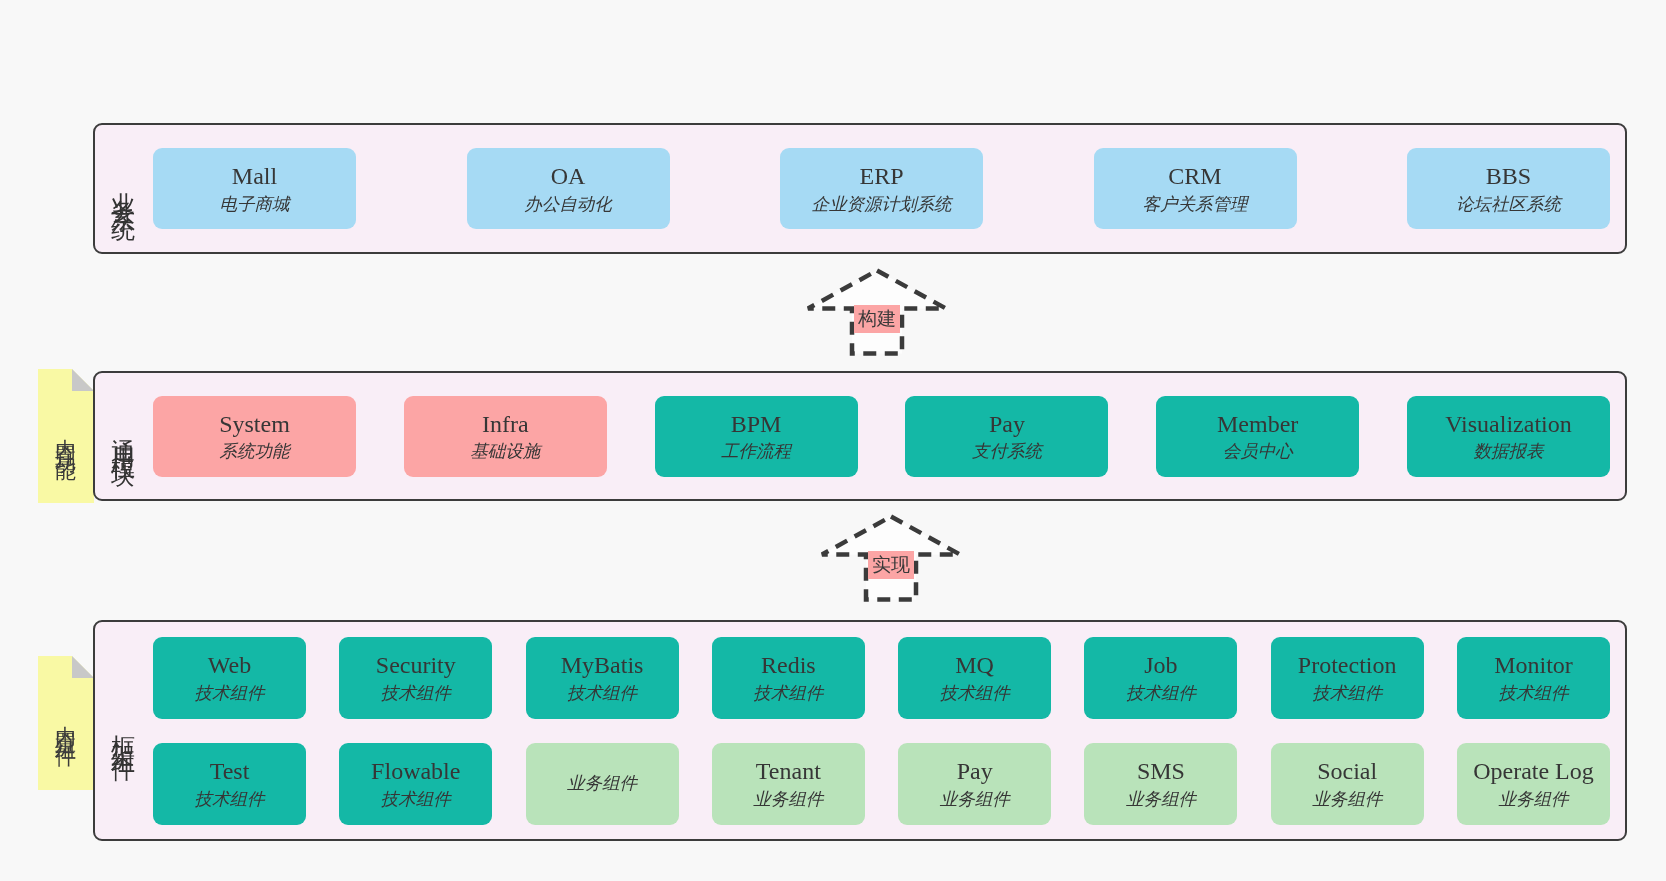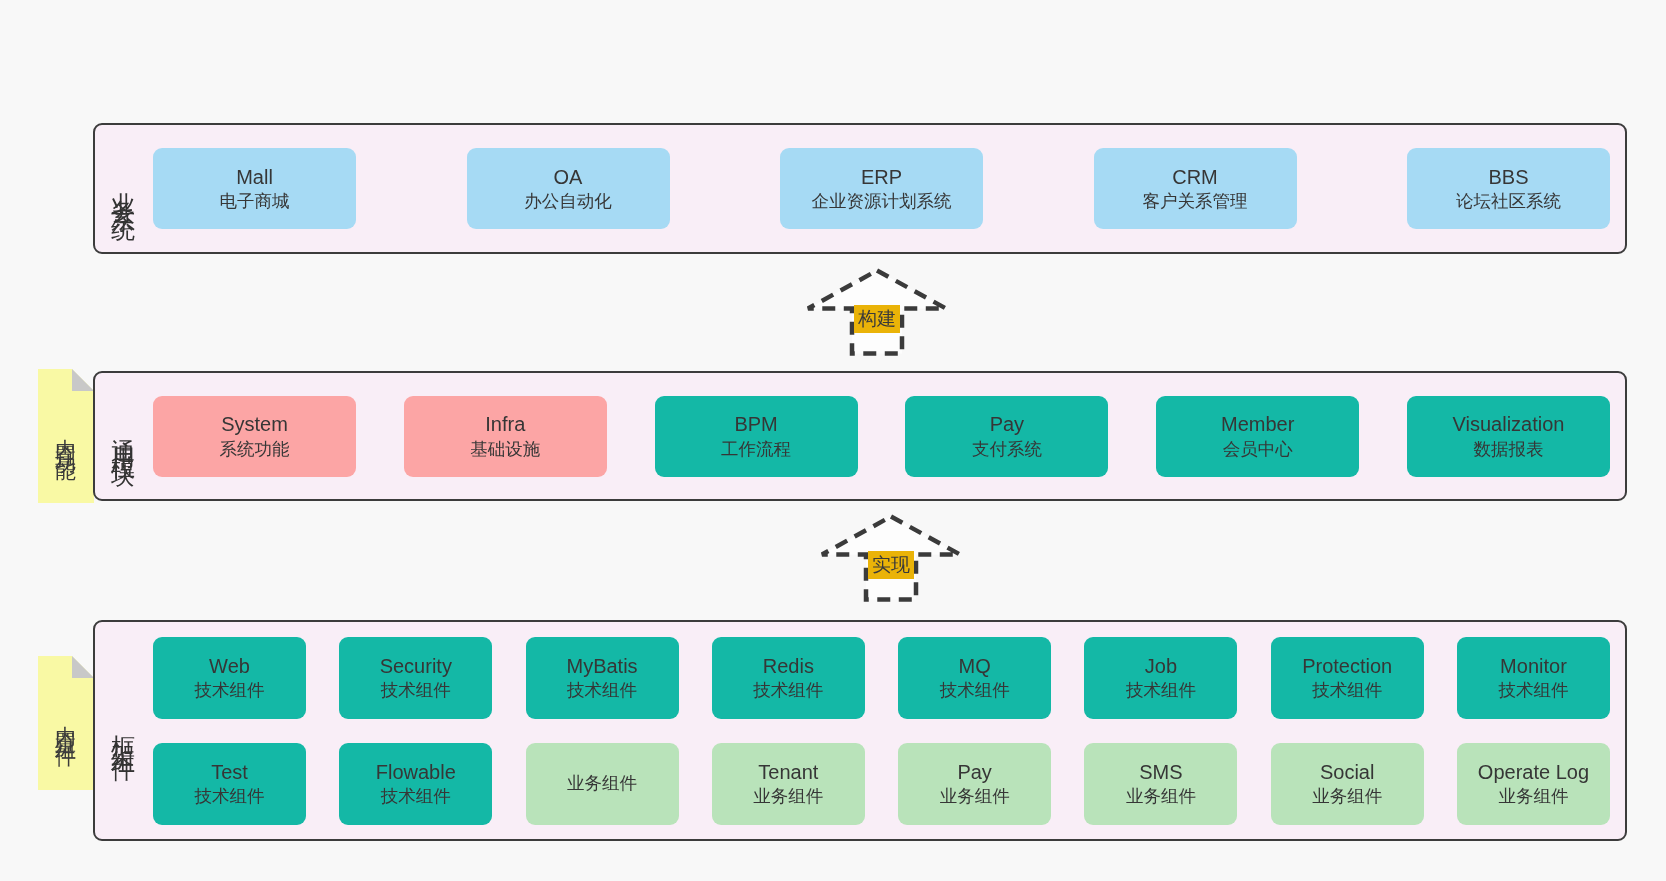--- a/index.html
+++ b/index.html
@@ -31,22 +31,22 @@
     flex:1;display:grid;grid-template-columns:repeat(8,153px);
     justify-content:space-between;align-content:center;row-gap:24px;
     padding:0 15px 0 2px;
   }
   .grid8 .box{width:153px;height:82px;}
 
   .box{
     border-radius:9px;display:flex;flex-direction:column;align-items:center;justify-content:center;
     text-align:center;line-height:1.32;box-sizing:border-box;padding:2px 4px;
   }
-  .box-name{font-size:20px;}
-  .box-sub{font-size:17.5px;}
+  .box-name{font-size:24px;font-family:Liberation Serif, serif;}
+  .box-sub{font-size:17.5px;font-style:italic;}
 
   .blue{background:#a6daf4;}
   .red{background:#fca5a5;}
   .pink{background:#14b8a6;}
   .gdark{background:#14b8a6;}
   .glight{background:#b9e3ba;}
 
   
   .note{
     position:absolute;left:38px;width:56px;height:134px;background:#f9f9a4;
@@ -58,21 +58,21 @@
   .note .fold{position:absolute;top:0;right:0;width:22px;height:22px;background:#c8c8c8;
     clip-path:polygon(0 0,100% 100%,0 100%);}
   .note .vtext{letter-spacing:7px;}
 
   
   .arrow{position:absolute;width:142px;height:90px;z-index:3;}
   .arrow svg{display:block;width:100%;height:100%;}
   .arrow path{fill:#fdfdfd;stroke:#3b3b3b;stroke-width:4.5;stroke-dasharray:13 8.5;}
   .arrow-label{
     position:absolute;left:50%;top:58%;transform:translate(-50%,-50%);
-    background:#eab308;padding:1px 4px;font-size:19px;color:#3a3a3a;white-space:nowrap;
+    background:#fca5a5;padding:1px 4px;font-size:19px;color:#3a3a3a;white-space:nowrap;
   }
 </style>
 </head>
 <body>
 
 <div class="stage">
 
   <section class="layer" style="top:123px;height:131px;">
     <div class="layer-label">
       <span class="vtext">业务系统</span>

